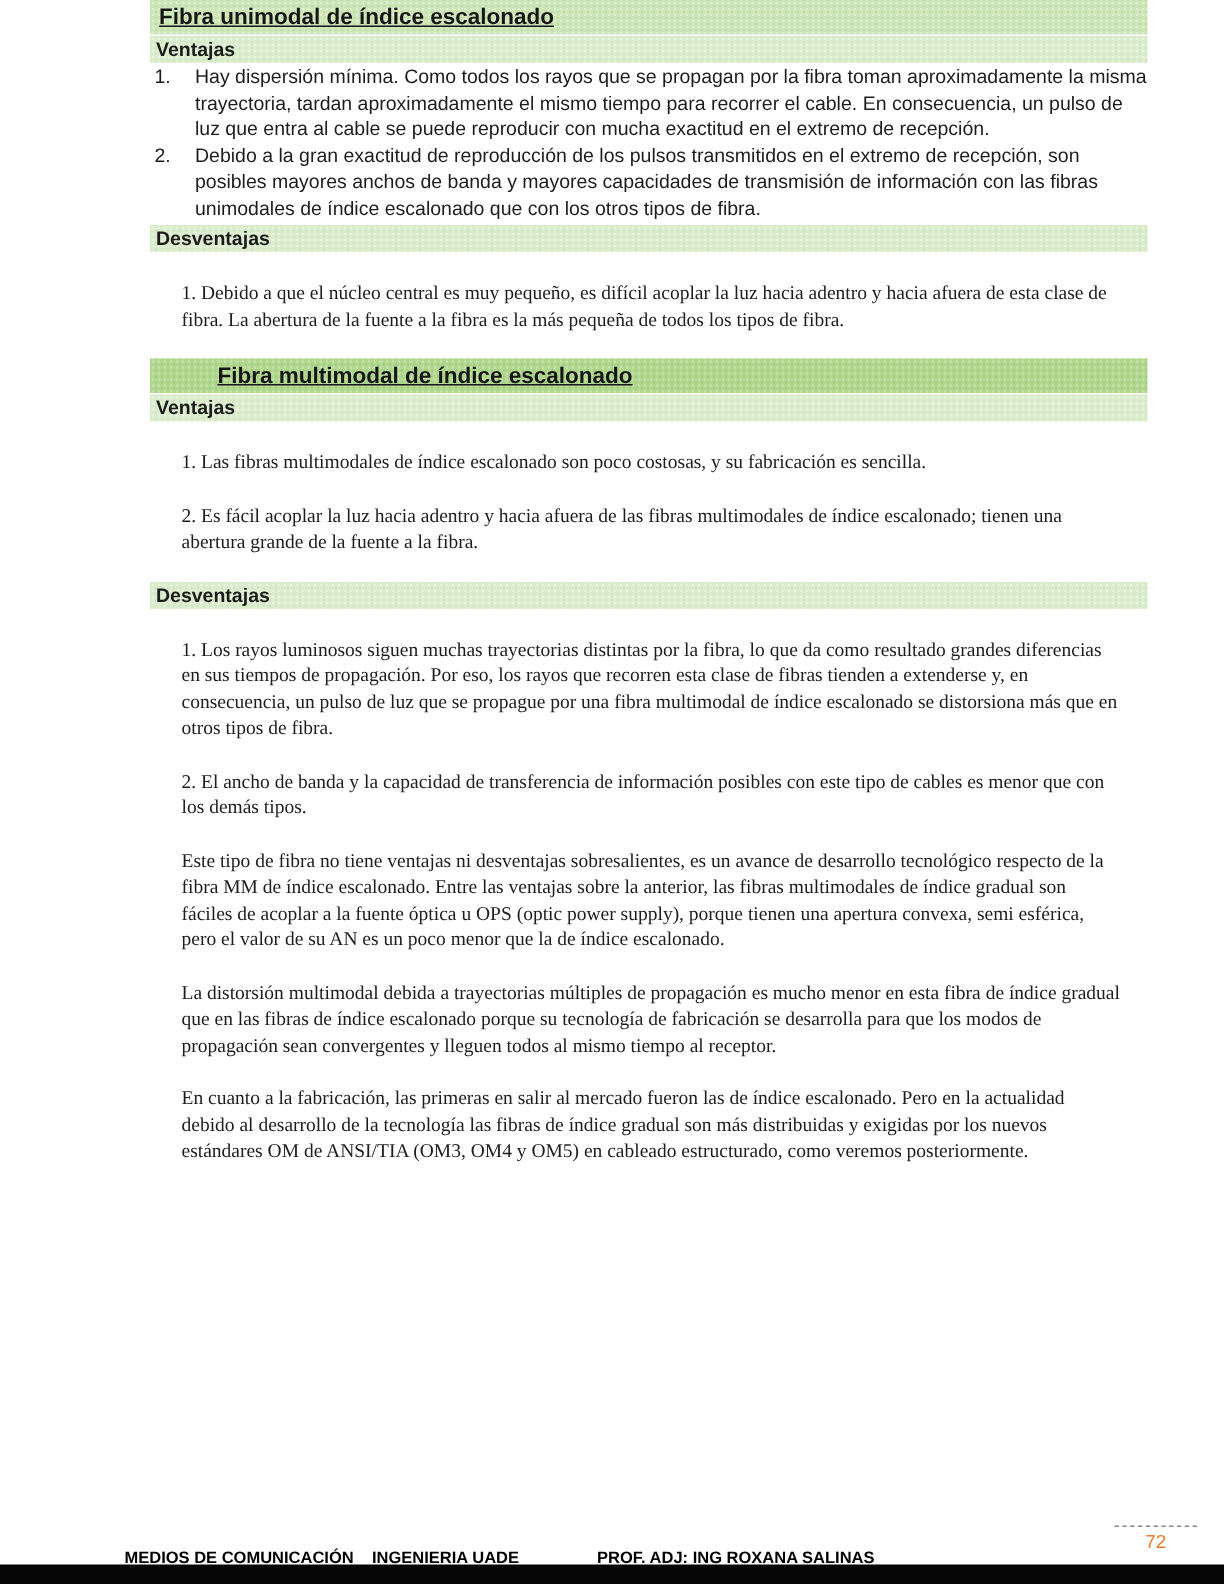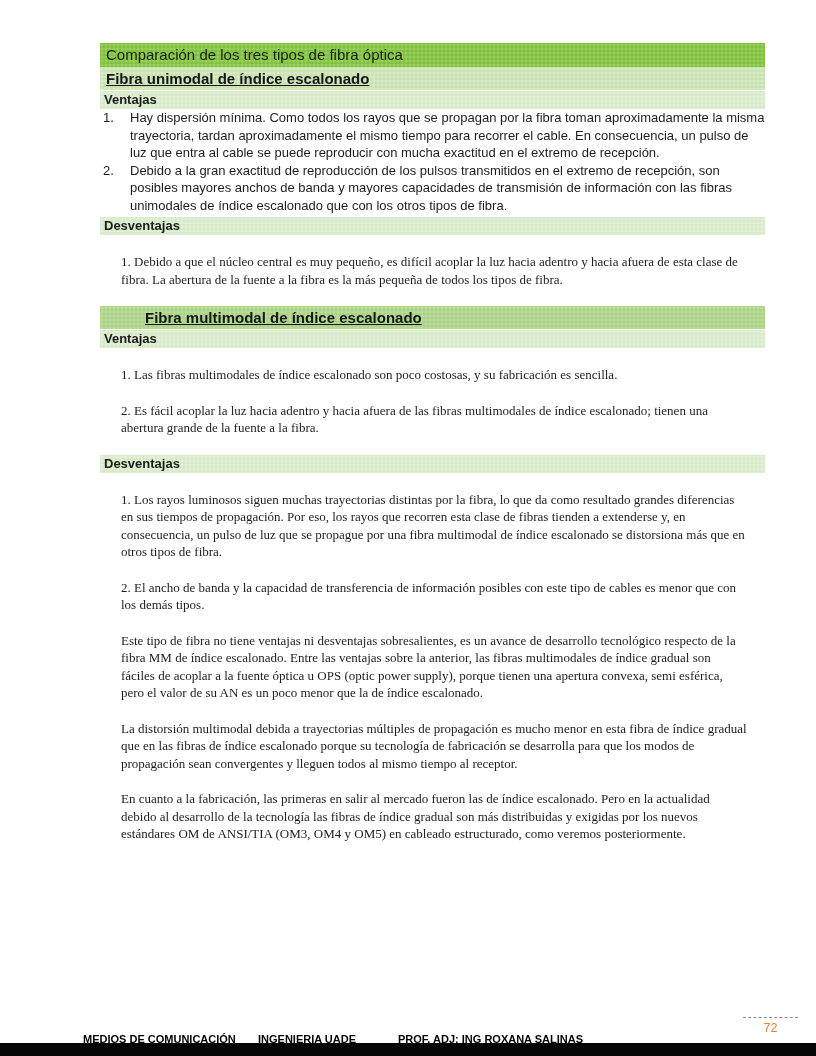--- a/index.html
+++ b/index.html
@@ -78,37 +78,36 @@
     padding-top:3px;
   }
   .footer-row{
     position:absolute;
     top:1033px;left:0;width:816px;
     font-size:11px;font-weight:bold;
     color:#000000;
     white-space:nowrap;
   }
   .footer-row .f1{position:absolute;left:83px;}
-  .footer-row .f2{position:absolute;left:258px;}
+  .footer-row .f2{position:absolute;left:248px;}
   .footer-row .f3{position:absolute;left:398px;}
   .black-bar{
     position:absolute;
     left:0;bottom:0;
     width:816px;height:13px;
     background:#060606;
     z-index:5;
   }
 </style>
 </head>
 <body>
 
 <div class="page">
   <div class="content">
 
-    <div class="title-bar dots">Comparación de los tres tipos de fibra óptica</div>
 
     <div class="sec-head bg-light-head dots mt23">
       <span class="hd-text">Fibra unimodal de índice escalonado</span>
     </div>
     <div class="band mt1">Ventajas</div>
     <div class="hlist">
       <div class="hitem">
         <span class="num">1.</span>
         <div class="htext">Hay dispersión mínima. Como todos los rayos que se propagan por la fibra toman aproximadamente la misma trayectoria, tardan aproximadamente el mismo tiempo para recorrer el cable. En consecuencia, un pulso de luz que entra al cable se puede reproducir con mucha exactitud en el extremo de recepción.</div>
       </div>

